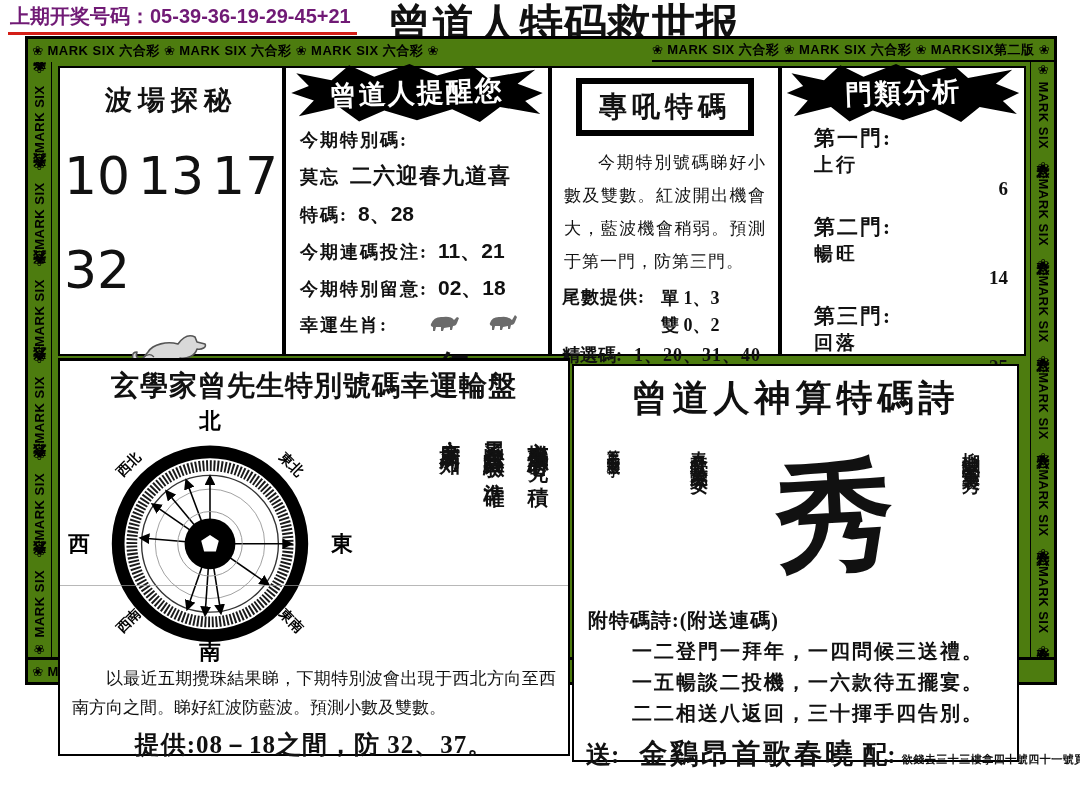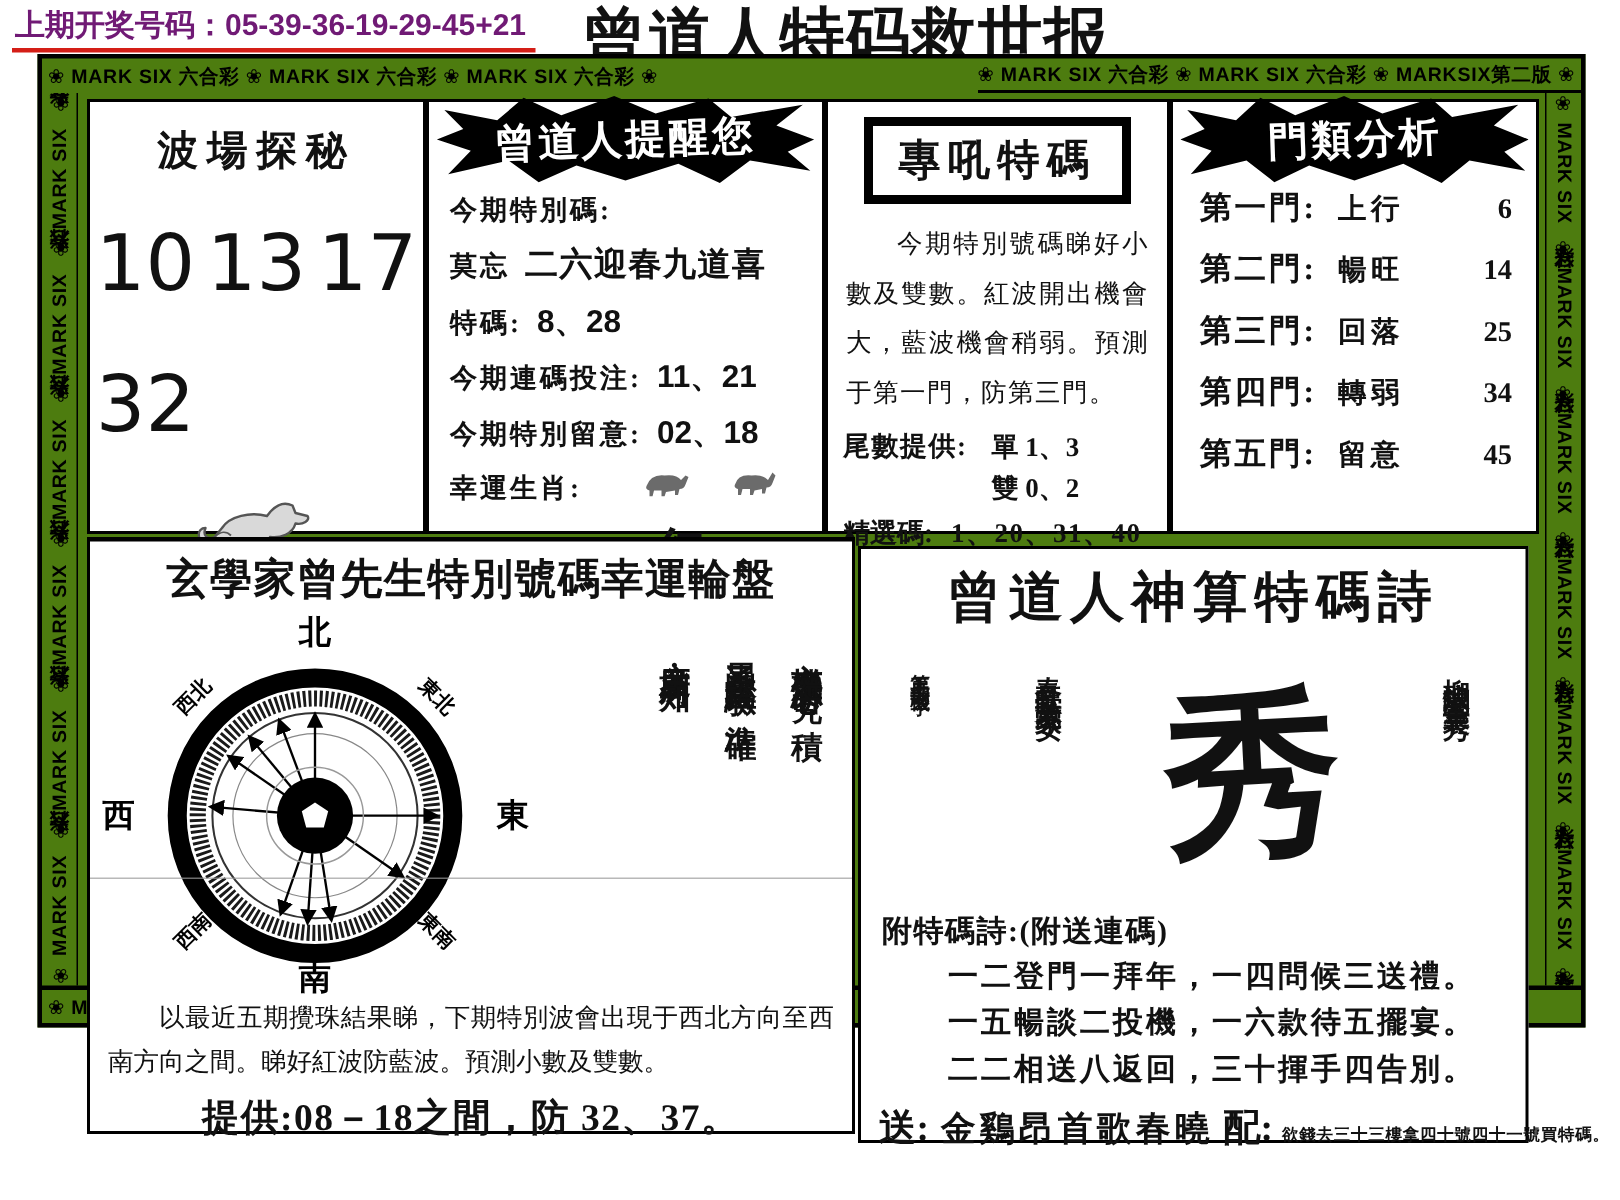--- a/index.html
+++ b/index.html
@@ -67,21 +67,21 @@
   .shout-body{padding:10px 12px 0 12px;font-size:17px;line-height:1.95;text-align:justify;text-indent:2em;letter-spacing:1px;}
   .shout-tails{display:flex;padding:6px 12px 0 10px;font-size:18px;font-weight:bold;}
   .shout-tails .tl{letter-spacing:1px;}
   .shout-tails .tv{margin-left:16px;line-height:1.5;}
   .shout-select{display:flex;padding:4px 12px 0 10px;font-size:18px;font-weight:bold;}
   .shout-select .sv{margin-left:12px;letter-spacing:1px;}
 
   
   #box-analysis{left:728px;top:4px;width:246px;height:290px;}
   .ana-rows{padding:2px 16px 0 18px;}
-  .ana-row{display:flex;align-items:baseline;margin-bottom:13px;font-weight:bold;}
+  .ana-row{display:flex;align-items:baseline;margin-bottom:13px;font-weight:bold;flex-direction:column;}
   .ana-gate{font-size:21px;letter-spacing:2px;}
   .ana-name{font-size:19px;margin-left:14px;letter-spacing:3px;}
   .ana-val{margin-left:auto;font-size:19px;font-family:var(--serif);}
 
   
   #box-wheel{left:6px;top:296px;width:512px;height:398px;border-width:3px 2px 2px 2px;}
   #box-wheel .bt{font-size:28px;font-weight:900;text-align:center;letter-spacing:1px;margin-top:6px;font-family:var(--sans);}
   .wheel-row{display:flex;margin-top:2px;}
   .wheel-svg{flex:none;}
   .wheel-side{flex:1;writing-mode:vertical-rl;font-size:21px;font-weight:bold;letter-spacing:3px;
@@ -96,21 +96,21 @@
   .poem-chars{display:flex;justify-content:space-between;padding:10px 34px 0 30px;height:180px;}
   .vcol{writing-mode:vertical-rl;font-weight:bold;}
   .issue-col{font-size:13px;letter-spacing:2px;padding-top:6px;}
   .mid-col,.right-col{font-size:18px;letter-spacing:4px;padding-top:4px;}
   .big-char{font-size:118px;font-weight:900;line-height:1;align-self:center;transform:rotate(-3deg);font-family:var(--serif);}
   .poem-sub{padding:4px 0 0 14px;font-size:20px;font-weight:bold;letter-spacing:1px;}
   .poem-lines{padding:2px 0 0 58px;}
   .poem-line{font-size:20px;font-weight:bold;letter-spacing:2px;line-height:1.55;}
   .poem-send{display:flex;align-items:baseline;padding:6px 8px 0 12px;white-space:nowrap;}
   .send-label{font-size:25px;font-weight:bold;}
-  .send-value{font-size:23px;font-weight:900;letter-spacing:3px;margin-left:8px;}
+  .send-value{font-size:28px;font-weight:900;letter-spacing:3px;margin-left:20px;}
   .match-label{font-size:25px;font-weight:bold;margin-left:6px;}
   .match-value{font-size:11px;font-weight:bold;margin-left:6px;letter-spacing:.5px;}
 </style>
 </head>
 <body>
 
 <div class="prev-draw">
   <span>上期开奖号码：</span><span>05-39-36-19-29-45+21</span>
 </div>
 

